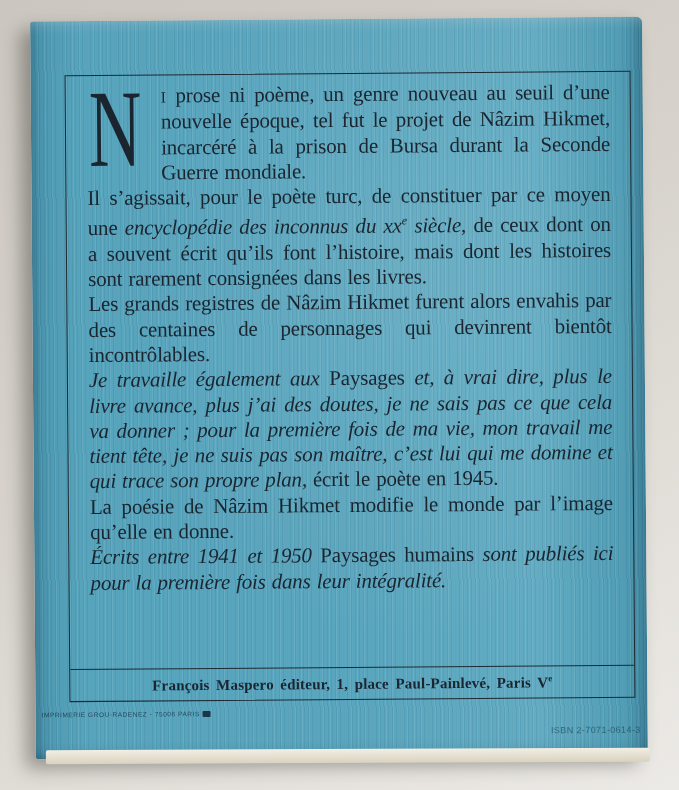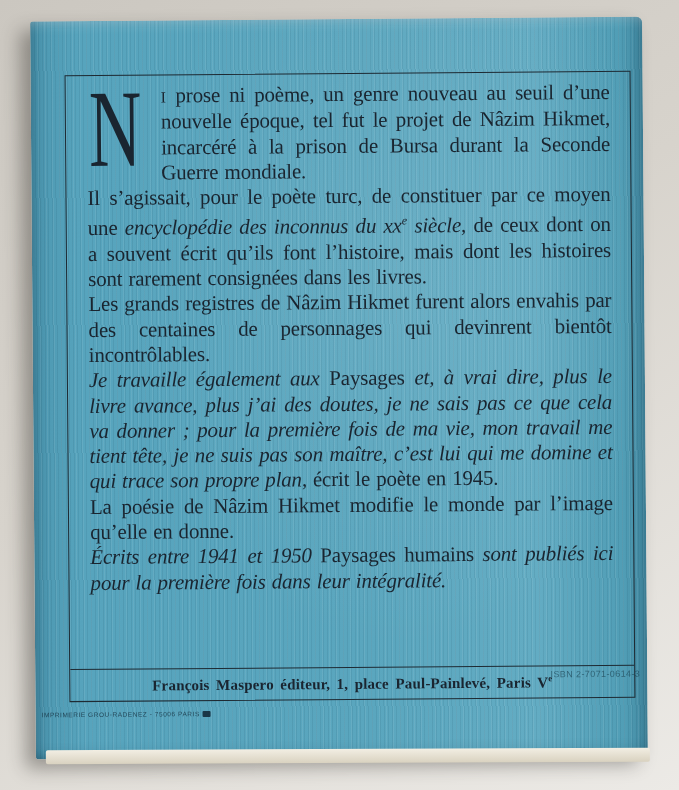--- a/index.html
+++ b/index.html
@@ -79,21 +79,21 @@
     font-family:"Liberation Sans","DejaVu Sans",sans-serif;
     font-size:6.5px;letter-spacing:0.55px;
     color:rgba(20,45,60,0.78);
     display:flex;align-items:center;gap:3px;
     white-space:nowrap;
   }
   .printer .mark{
     display:inline-block;width:8px;height:6px;background:rgba(15,35,50,0.85);border-radius:1px;
   }
   .isbn{
-    position:absolute;right:7px;top:652px;
+    position:absolute;right:7px;top:708px;
     font-family:"Liberation Sans","DejaVu Sans",sans-serif;
     font-size:9px;letter-spacing:0.4px;
     color:rgba(20,55,70,0.60);
     white-space:nowrap;
   }
 </style>
 </head>
 <body>
 
 <div class="photo">

